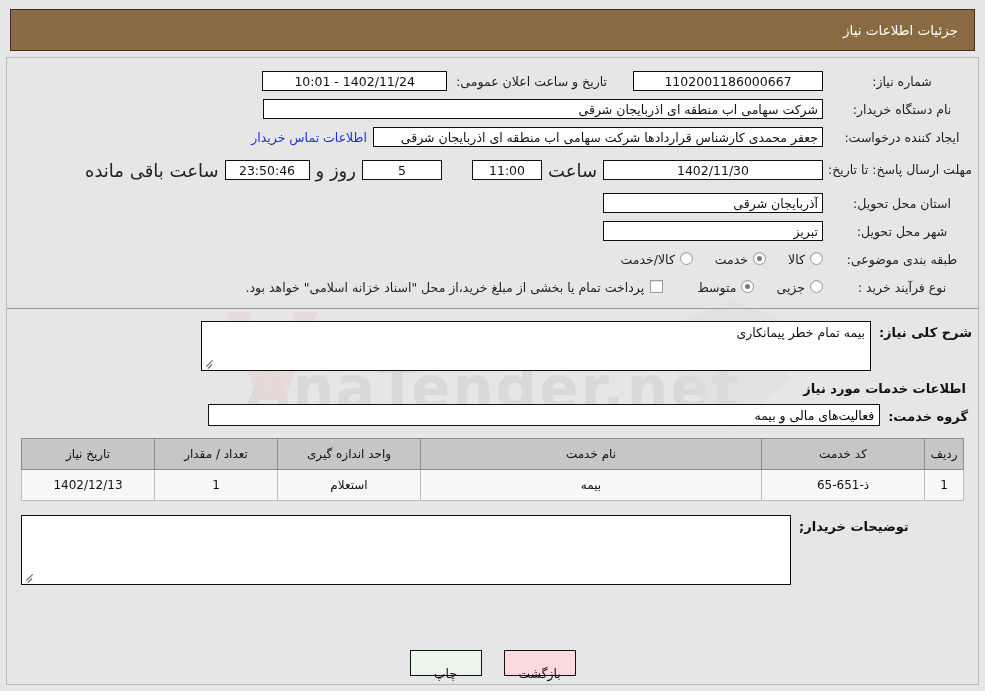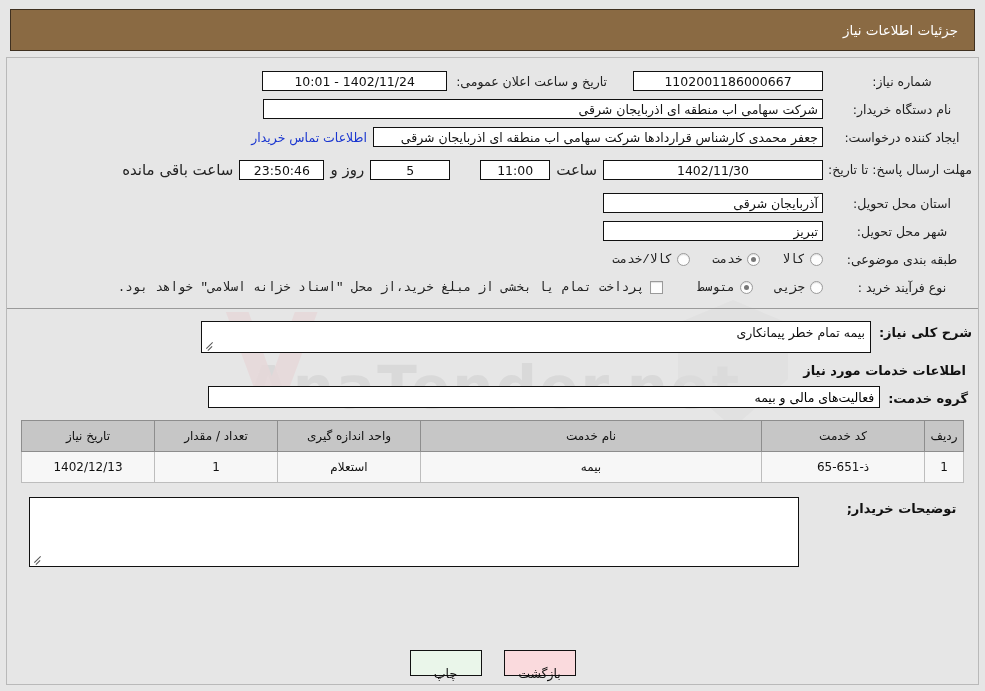--- a/index.html
+++ b/index.html
@@ -141,21 +141,21 @@
   .w-creator  { width: 450px; }
   .w-date     { width: 220px; }
   .w-time     { width: 70px; }
   .w-days     { width: 80px; }
   .w-count    { width: 85px; }
   .w-province { width: 220px; }
   .w-city     { width: 220px; }
   .w-announce { width: 185px; }
 
   .inline-txt {
-    font-size: 15px;
+    font-size: 18px;
     color: #222;
     padding: 0 6px;
     white-space: nowrap;
     text-align: center;
   }
   .link {
     color: #1a36d0;
     font-size: 12.5px;
     padding: 0 6px;
     text-decoration: none;
@@ -163,24 +163,22 @@
     white-space: nowrap;
   }
 
   .radio-group {
     display: flex;
     align-items: center;
     gap: 0px;
   }
   .radio-item {
     display: flex;
-    align-items: center;
     margin-left: 22px;
     white-space: nowrap;
-    font-family: Liberation Mono, monospace;
   }
   .radio {
     width: 13px;
     height: 13px;
     border-radius: 50%;
     border: 1px solid #9a9a9a;
     background: #fdfdfd;
     box-sizing: border-box;
     display: inline-block;
     position: relative;
@@ -324,23 +322,22 @@
   .col-code  { width: 160px; }
   .col-name  { width: auto; }
   .col-unit  { width: 140px; }
   .col-qty   { width: 120px; }
   .col-date  { width: 130px; }
 
   
   .notes-row {
     display: flex;
     align-items: flex-start;
-    justify-content: center;
+    justify-content: flex-end;
     margin: 14px 8px 0 8px;
-    gap: 40px;
   }
   .notes-box {
     width: 770px;
     height: 70px;
   }
 
   
   .footer {
     position: absolute;
     bottom: 8px;
@@ -455,21 +452,21 @@
         <span class="checkbox"></span>
         <span class="radio-label">پرداخت تمام یا بخشی از مبلغ خرید،از محل "اسناد خزانه اسلامی" خواهد بود.</span>
       </label>
     </div>
   </div>
 
   <div class="section-mid">
 
     <div class="ta-row">
       <div class="bold-lbl">شرح کلی نیاز:</div>
-      <div class="textarea" style="width:670px;height:32px;">
+      <div class="textarea" style="width:670px;height:50px;">
         <span>بیمه تمام خطر پیمانکاری</span>
         <span class="ta-resize"></span>
       </div>
     </div>
 
     <div class="sub-head">اطلاعات خدمات مورد نیاز</div>
 
     <div class="svc-row">
       <div class="bold-lbl" style="padding-top:2px;">گروه خدمت:</div>
       <div class="svc-field">فعالیت‌های مالی و بیمه</div>

